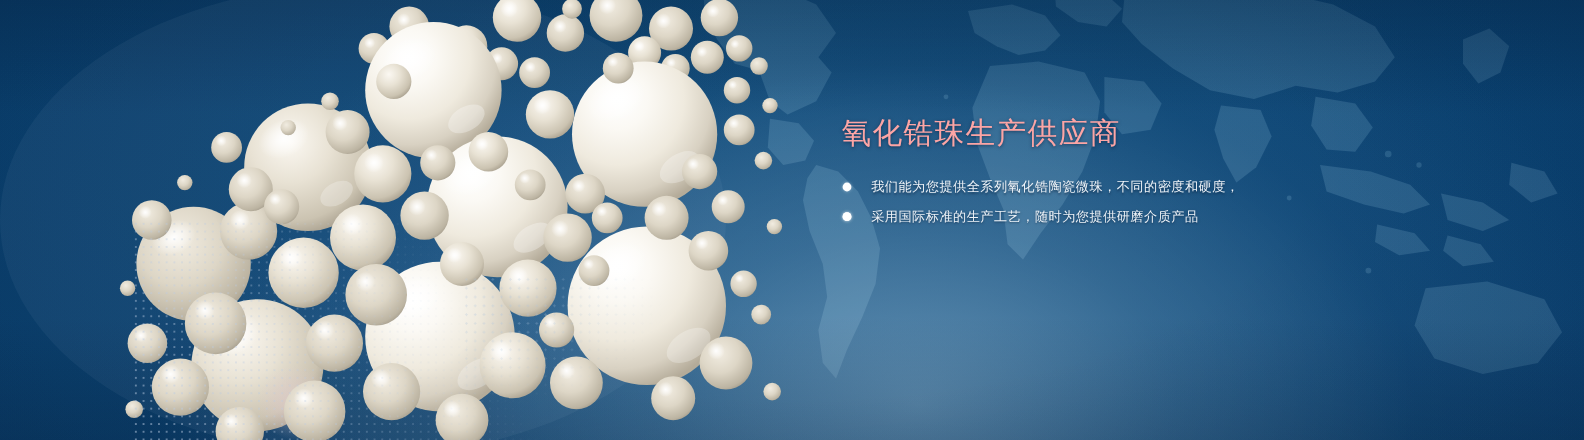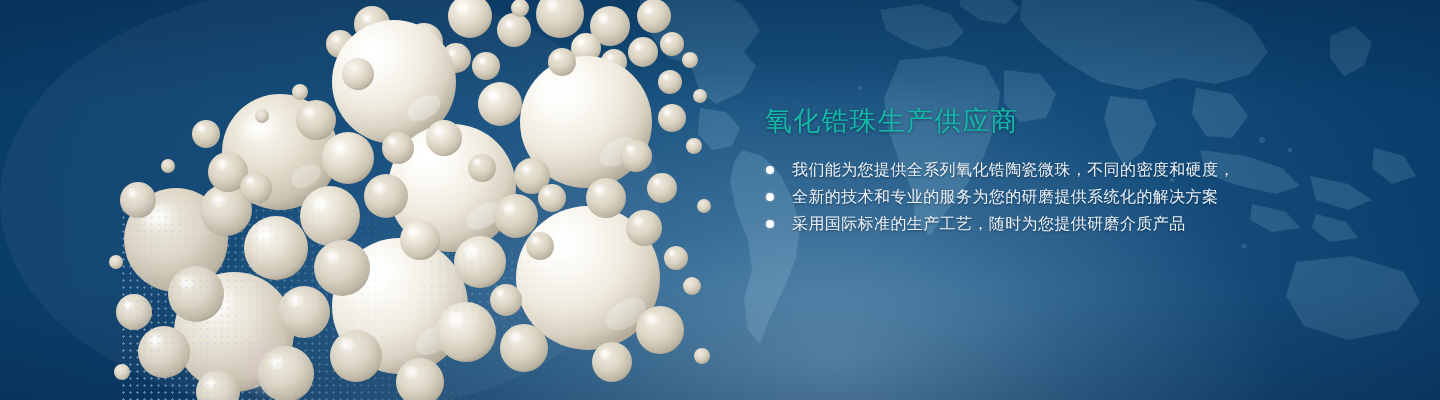--- a/index.html
+++ b/index.html
@@ -78,32 +78,32 @@
   
   #copy {
     position: absolute;
     left: 765px; top: 104px;
     width: 520px;
   }
   #headline {
     font-size: 27px;
     line-height: 34px;
     font-weight: 400;
-    color: #14b8a6;
+    color: #fca5a5;
     letter-spacing: 1.2px;
     text-shadow: 0 1px 3px rgba(0,20,45,0.55);
     margin: 0 0 20px 0;
     white-space: nowrap;
   }
   #bullets { margin: 0; padding: 0; list-style: none; }
   #bullets li {
     position: relative;
     padding-left: 27px;
     margin-bottom: 3px;
-    font-size: 16px;
+    font-size: 12px;
     line-height: 24px;
     color: #eef3f8;
     letter-spacing: 0.4px;
     text-shadow: 0 1px 2px rgba(0,18,40,0.5);
   }
   #bullets li .dot {
     position: absolute;
     left: 1px; top: 8px;
     width: 8px; height: 8px;
     border-radius: 50%;
@@ -371,21 +371,20 @@
   <div id="copy">
     <h1 id="headline">氧化锆珠生产供应商</h1>
 
     <ul id="bullets">
       <li>
         <span class="dot"></span>
         <span>我们能为您提供全系列氧化锆陶瓷微珠，不同的密度和硬度，</span>
       </li>
       <li>
         <span class="dot"></span>
-        <span>全新的技术和专业的服务为您的研磨提供系统化的解决方案</span>
       </li>
       <li>
         <span class="dot"></span>
         <span>采用国际标准的生产工艺，随时为您提供研磨介质产品</span>
       </li>
     </ul>
   </div>
 
 </div>
 

